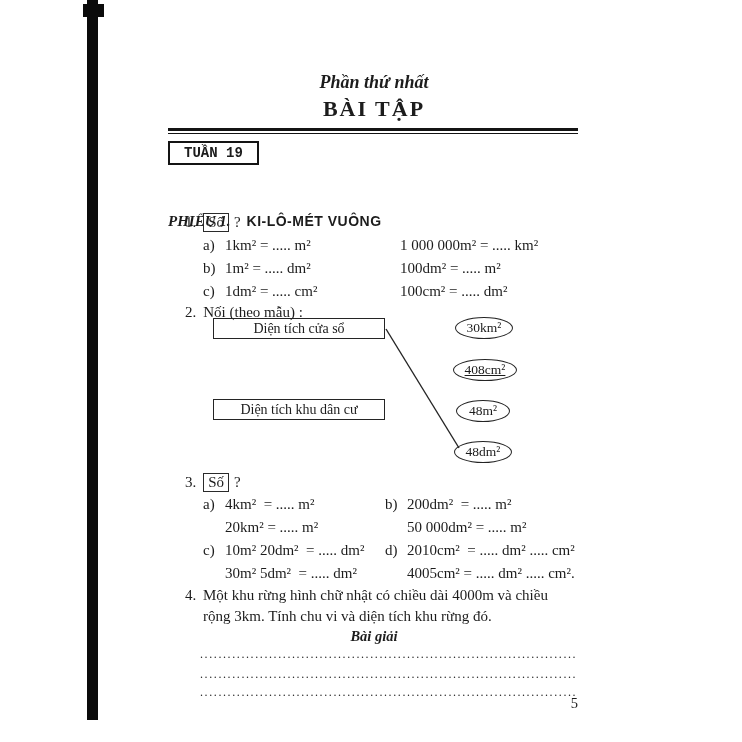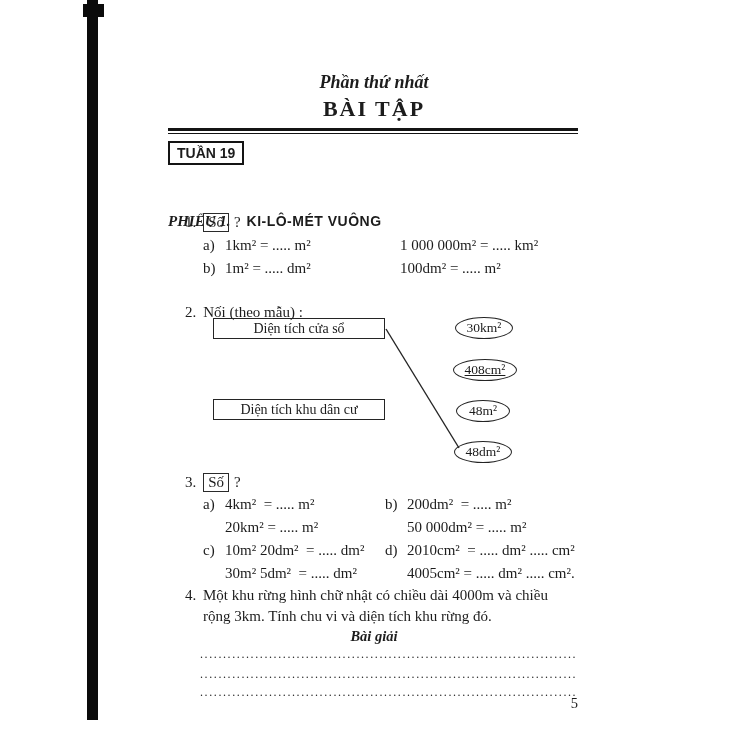--- a/index.html
+++ b/index.html
@@ -17,22 +17,22 @@
   .scan-bar-bottom { position:absolute; left:87px;  top:734px; width:655px; height:8px;   background:#0b0b0b; }
 
   
   .part-title { position:absolute; left:170px; top:72px;  width:408px; text-align:center;
                 font-size:18px; font-weight:bold; font-style:italic; }
   .main-title { position:absolute; left:170px; top:96px;  width:408px; text-align:center;
                 font-size:22px; font-weight:bold; letter-spacing:2px; }
   .double-rule{ position:absolute; left:168px; top:128px; width:410px; height:6px;
                 border-top:3px solid #141414; border-bottom:1px solid #141414; }
 
-  .week-box { position:absolute; left:168px; top:141px; border:2px solid #141414; padding:2px 7px;
-              font-family:Liberation Sans, sans-serif; font-weight:bold; font-size:14px; }
+  .week-box { position:absolute; left:168px; top:141px; border:2px solid #141414; padding:2px 14px;
+              font-family:Liberation Mono, monospace; font-weight:bold; font-size:14px; }
 
   .sheet-line  { position:absolute; left:168px; top:181px; font-size:15px;margin-top:32px; }
   .sheet-label { font-weight:bold; font-style:italic; margin-right:16px; font-size:15px; }
   .sheet-title { font-family:"Liberation Sans", sans-serif; font-weight:bold; font-size:14px; letter-spacing:.5px; }
 
   
   .ex-head { position:absolute; left:185px; font-size:15px; }
   .so-box  { display:inline-block; border:1px solid #2a2a2a; padding:0 4px; margin:0 5px 0 7px; line-height:17px; }
   .val     { white-space:pre; }
 
@@ -87,20 +87,23 @@
 
   <div class="ex-head" style="top:213px">
     <span>1.</span><span class="so-box">Số</span><span>?</span>
   </div>
   <div class="ex1-row" style="top:237px">
     <span class="ex1-key">a)</span><span class="ex1-left val">1km² = ..... m²</span><span class="val">1 000 000m² = ..... km²</span>
   </div>
   <div class="ex1-row" style="top:260px">
     <span class="ex1-key">b)</span><span class="ex1-left val">1m² = ..... dm²</span><span class="val">100dm² = ..... m²</span>
   </div>
+  <div class="ex1-row" style="top:283px">
+    <span class="ex1-key">c)</span><span class="ex1-left val">1dm² = ..... cm²</span><span class="val">100cm² = ..... dm²</span>
+  </div>
 
   <div class="ex-head" style="top:304px">
     <span>2.</span><span class="ex2-instruction">Nối (theo mẫu) :</span>
   </div>
 
   <div class="match-box" style="top:318px">Diện tích cửa sổ</div>
   <div class="match-box" style="top:399px">Diện tích khu dân cư</div>
 
   <div class="match-oval" style="left:455px; top:317px; width:58px;">30km²</div>
   <div class="match-oval" style="left:453px; top:359px; width:64px;text-decoration:underline;">408cm²</div>

